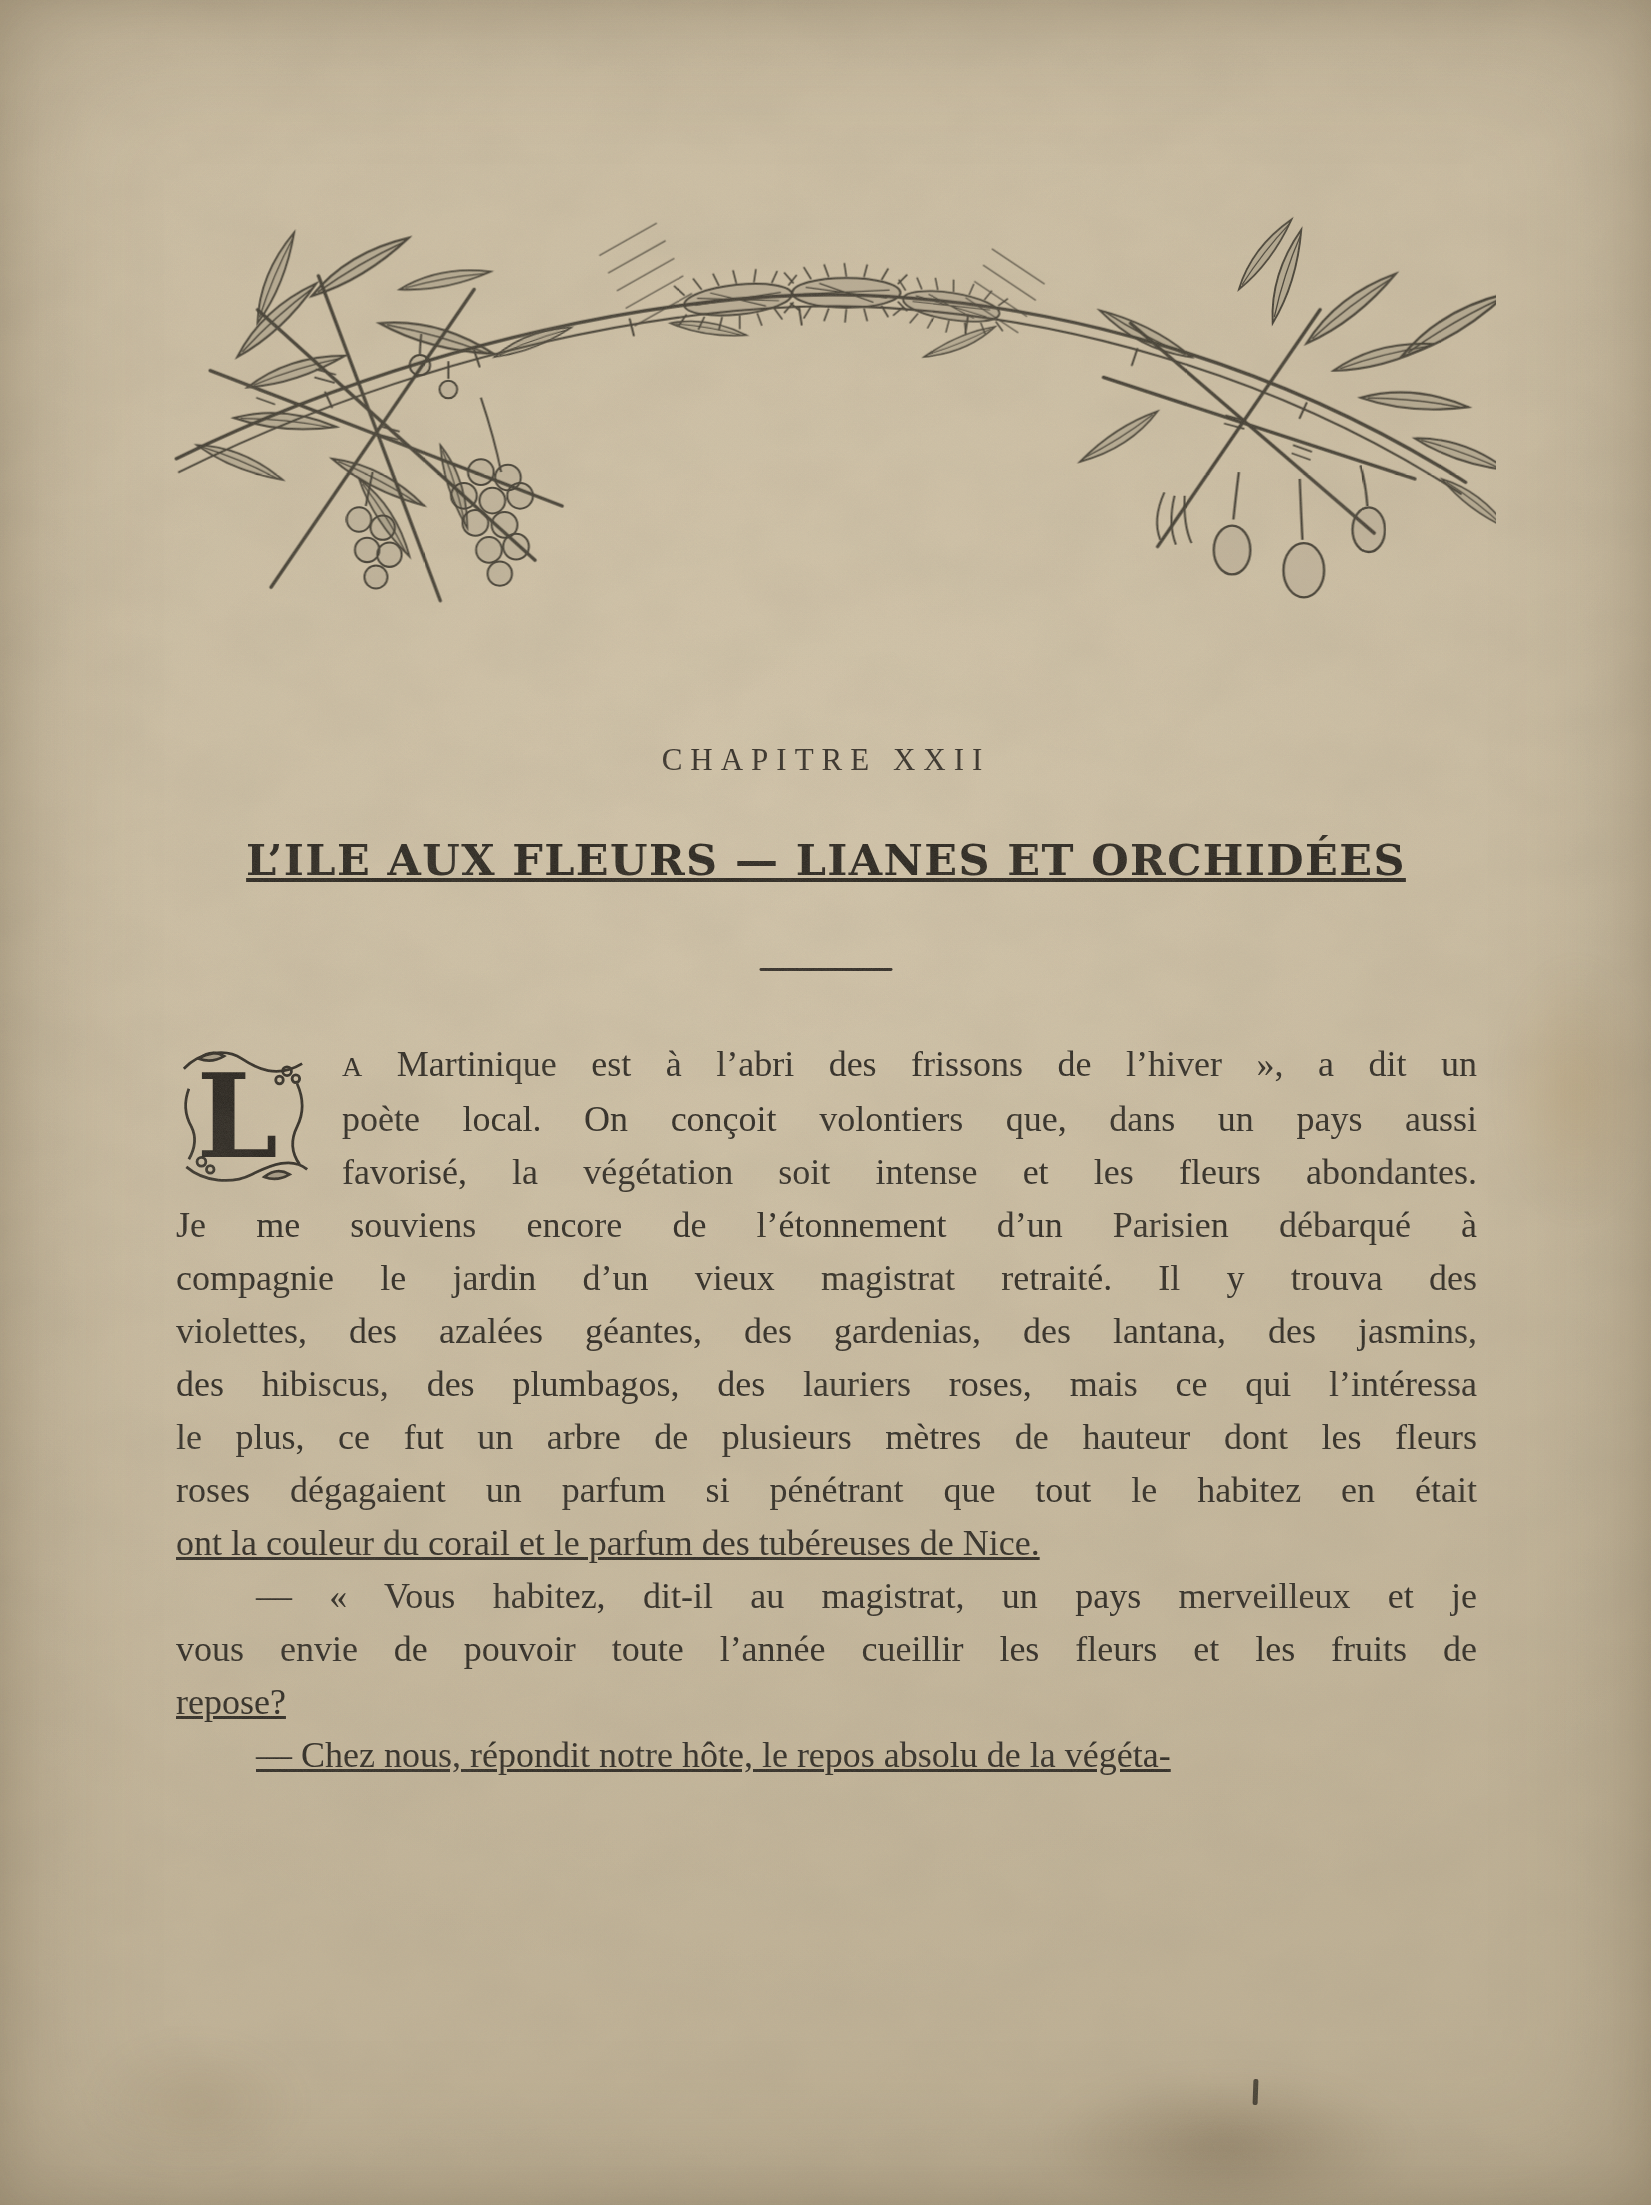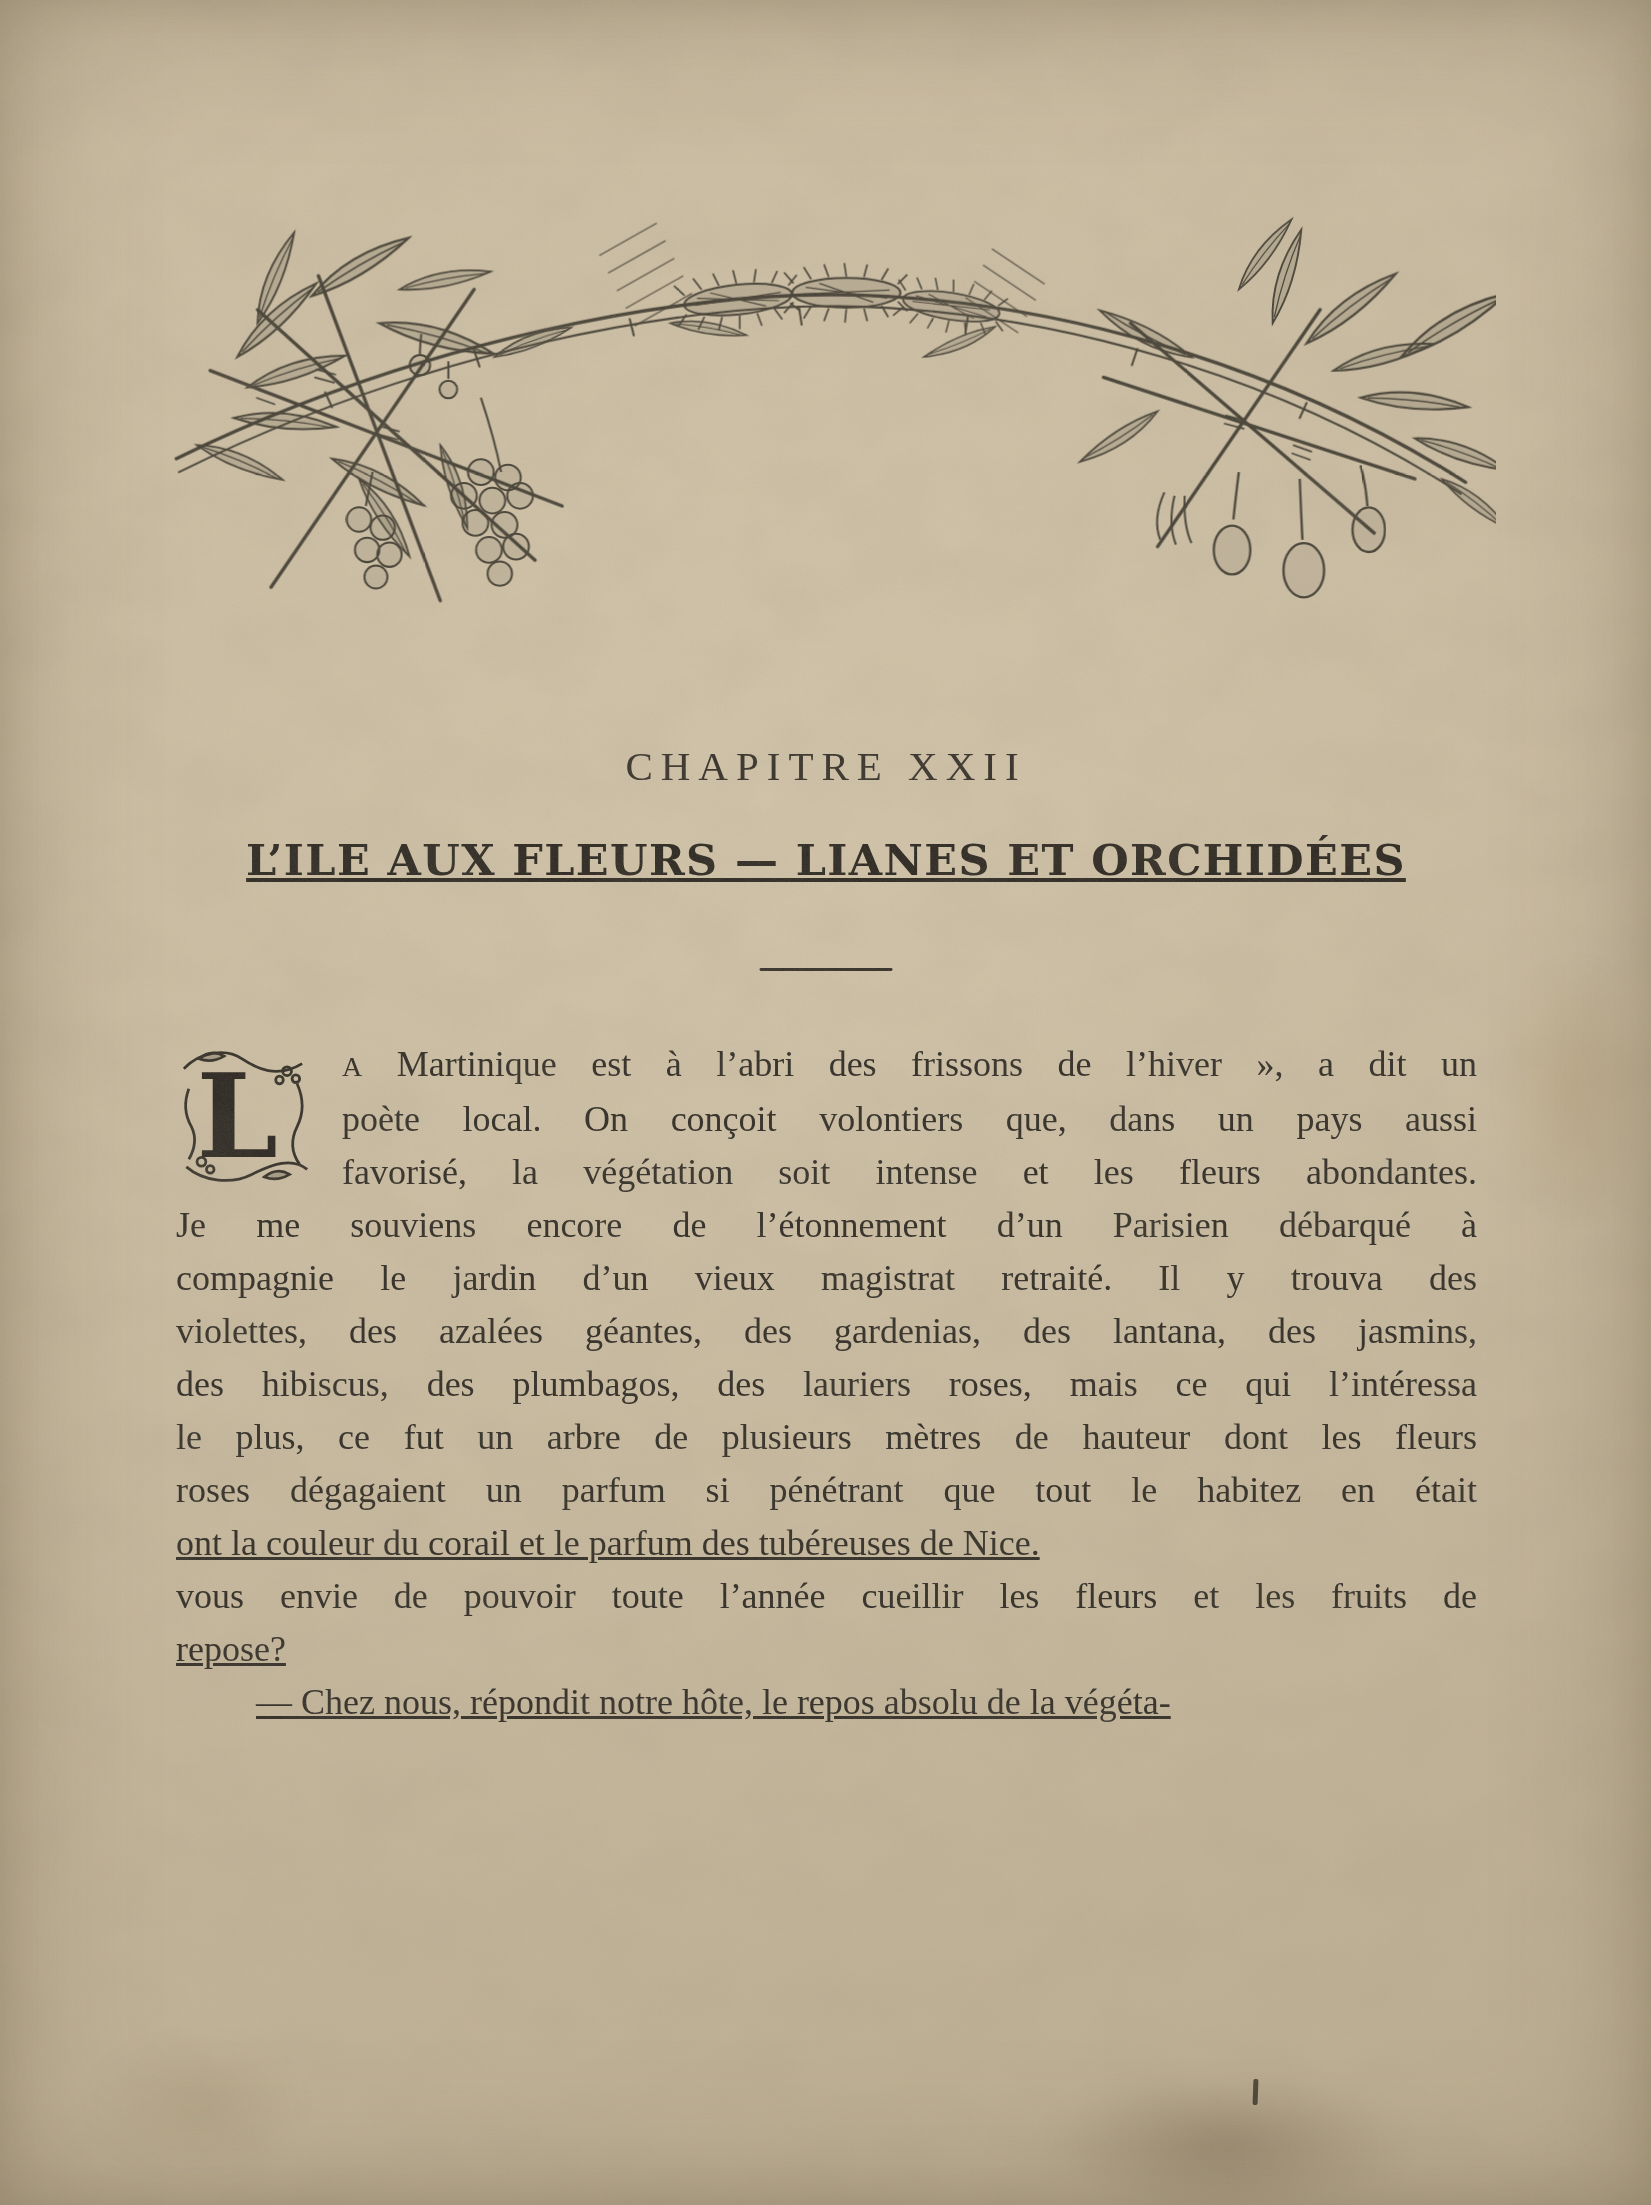--- a/index.html
+++ b/index.html
@@ -16,21 +16,21 @@
       radial-gradient(ellipse 130% 90% at 48% 38%, rgba(255,244,220,0.20), rgba(255,244,220,0) 60%),
       linear-gradient(160deg, #c9bba0 0%, #c6b89d 45%, #bcae92 100%);
     font-family: "Liberation Serif", "DejaVu Serif", serif;
     color: var(--ink, #322e27);
   }
 
   .ornament { position: absolute; top: 154px; left: 50%; transform: translateX(-50%); z-index: 2; }
 
   .chapter {
     position: absolute; top: 742px; left: 0; width: 100%;
-    text-align: center; font-size: 41px; letter-spacing: 8px;
+    text-align: center; font-size: 31px; letter-spacing: 8px;
     color: #36312a; z-index: 2;
   }
 
   .title {
     position: absolute; top: 835px; left: 0; width: 100%; margin: 0;
     text-align: center;
     font-family: "DejaVu Serif", serif;
     font-weight: 700; font-size: 43px; letter-spacing: 1.4px;
     color: #2d2922; z-index: 2; text-decoration: underline;
   }
@@ -226,20 +226,21 @@
   <div class="line first-after-cap">A Martinique est à l’abri des frissons de l’hiver », a dit un</div>
       <div class="line">poète local. On conçoit volontiers que, dans un pays aussi</div>
       <div class="line">favorisé, la végétation soit intense et les fleurs abondantes.</div>
       <div class="line">Je me souviens encore de l’étonnement d’un Parisien débarqué à</div>
       <div class="line">compagnie le jardin d’un vieux magistrat retraité. Il y trouva des</div>
       <div class="line">violettes, des azalées géantes, des gardenias, des lantana, des jasmins,</div>
       <div class="line">des hibiscus, des plumbagos, des lauriers roses, mais ce qui l’intéressa</div>
       <div class="line">le plus, ce fut un arbre de plusieurs mètres de hauteur dont les fleurs</div>
       <div class="line">roses dégagaient un parfum si pénétrant que tout le habitez en était</div>
       <div class="line endline">ont la couleur du corail et le parfum des tubéreuses de Nice.</div>
+      <div class="line indent">— « Vous habitez, dit-il au magistrat, un pays merveilleux et je</div>
       <div class="line">vous envie de pouvoir toute l’année cueillir les fleurs et les fruits de</div>
       <div class="line endline">repose?</div>
       <div class="line endline indent">— Chez nous, répondit notre hôte, le repos absolu de la végéta-</div>
     </div>
 
   <div class="ink-tick"></div>
 
   <svg class="grain" width="1652" height="2205" viewBox="0 0 2441 3259">
     <defs>
       <filter id="fineGrain" x="0" y="0" width="100%" height="100%">

